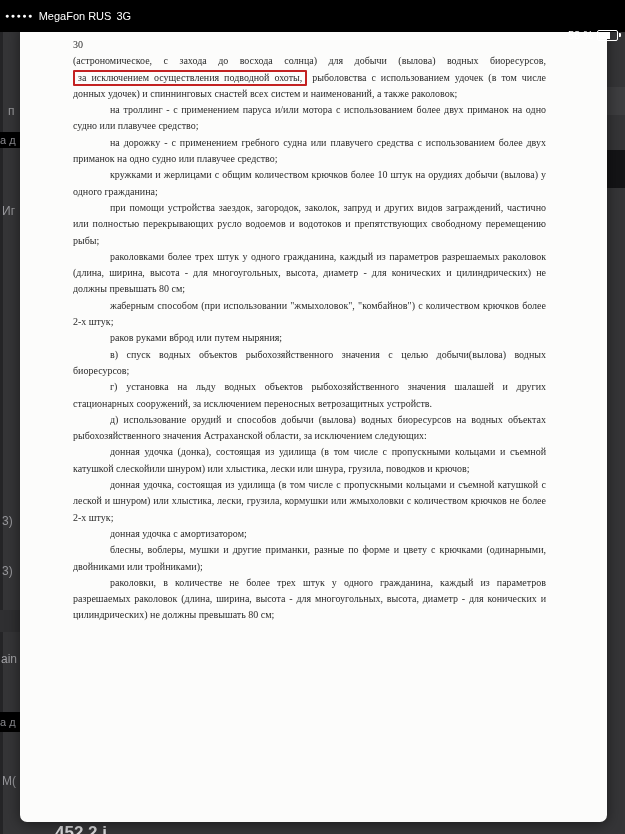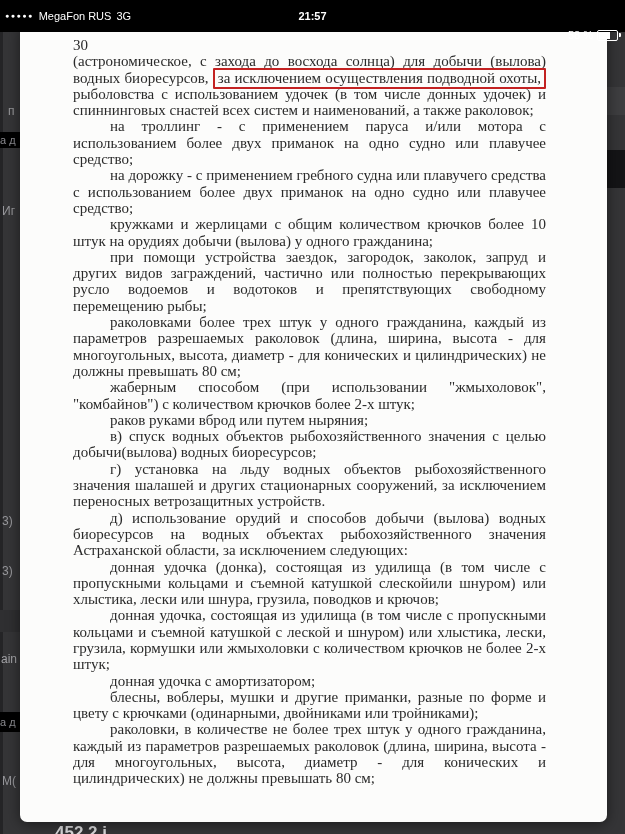--- a/index.html
+++ b/index.html
@@ -35,41 +35,40 @@
   }
   
   .doc-card{
     position:absolute;left:20px;top:25px;width:587px;height:797px;
     background:#fcfcfb;border-radius:7px;z-index:2;overflow:hidden;
     box-shadow:0 2px 14px rgba(0,0,0,0.5);
   }
   .page-text{
     padding:12px 61px 0 53px;
     font-family:"Liberation Serif",serif;
-    font-size:15px;line-height:16.3px;color:#2a2a2a;
+    font-size:10px;line-height:16.3px;color:#2a2a2a;
     filter:blur(0.2px);
   }
   .page-number{text-align:center;margin:0 0 9px 0;}
   .page-text p{margin:0;text-indent:37px;text-align:justify;}
   .page-text p.no-indent{text-indent:0;}
   .hl{
     white-space:nowrap;border:2px solid #c32222;border-radius:1px;
     padding:0 3px 1px 3px;
   }
 </style>
 </head>
 <body>
 
 <div class="statusbar">
   <div class="sb-left">
     <span class="sb-dots">●●●●●</span>
     <span>MegaFon RUS</span>
     <span>3G</span>
   </div>
-  <div class="sb-center">21:57</div>
   <div class="sb-right">
     <span>58 %</span>
     <span class="battery">
         <span class="level"></span>
       </span>
   </div>
 </div>
 
 <div class="left-sliver"></div>
 <span class="frag" style="left:8px;top:104px;">п</span>

